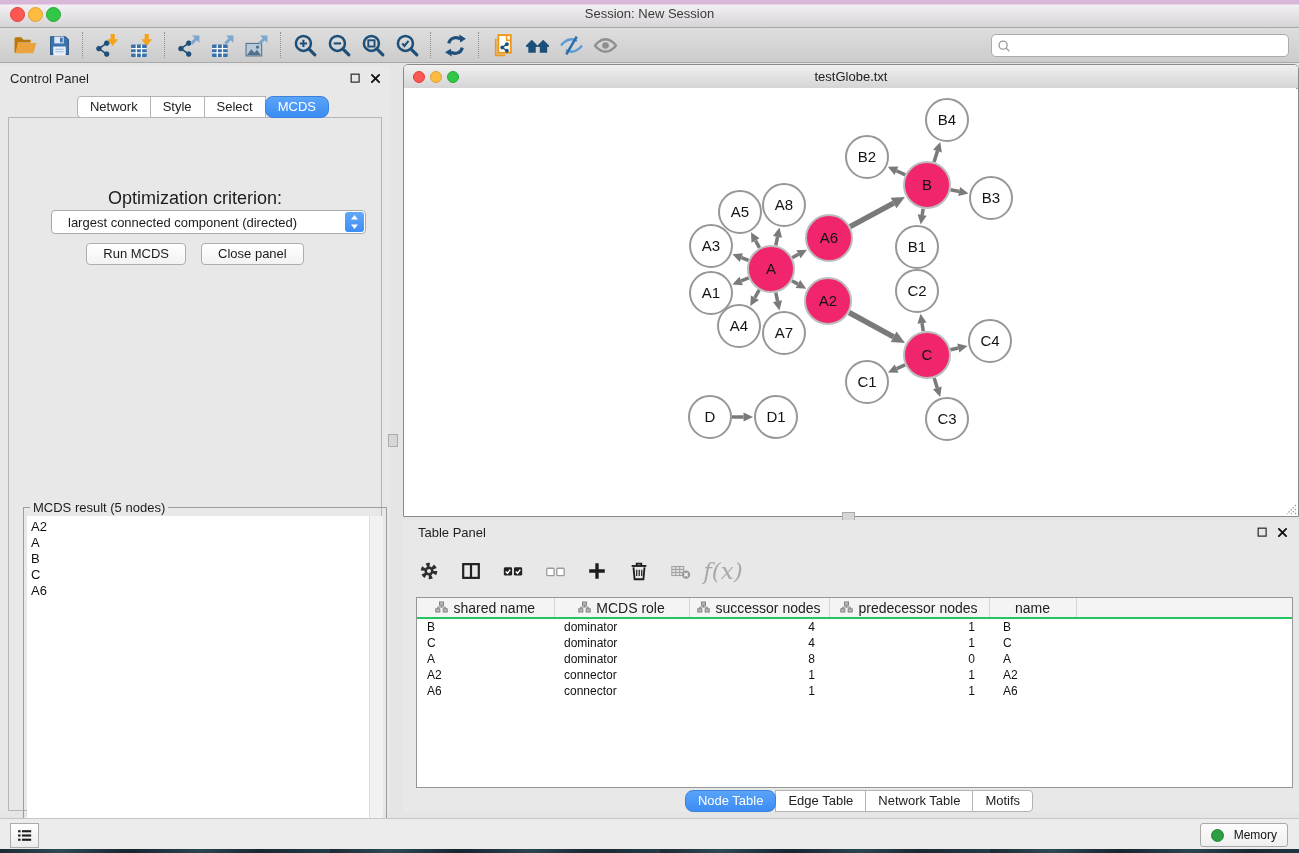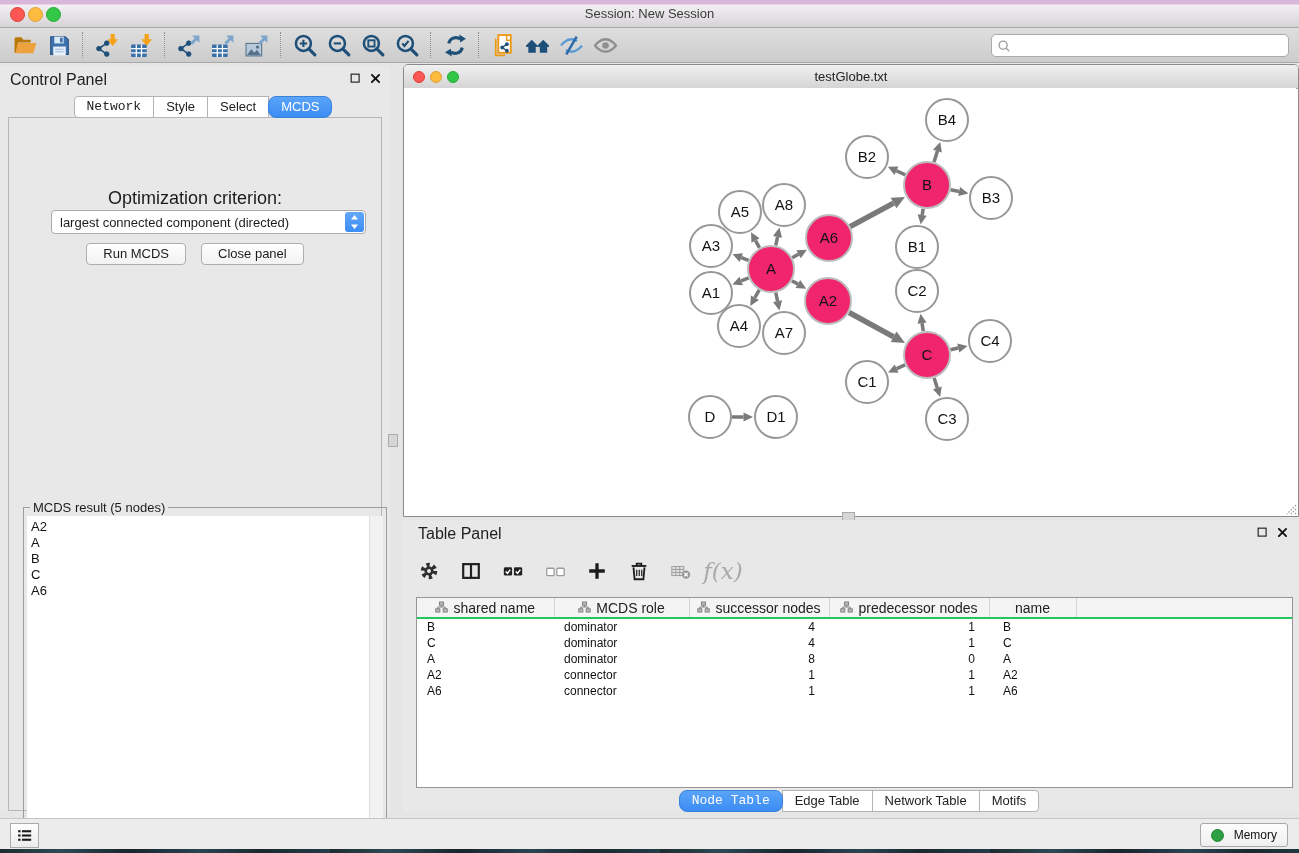--- a/index.html
+++ b/index.html
@@ -19,40 +19,40 @@
     background:linear-gradient(180deg,#dedede,#cccccc);border-bottom:1px solid #a9a9a9;
     display:flex;align-items:center;}
   .tbtn{width:34px;height:30px;display:flex;align-items:center;justify-content:center;cursor:default;}
   .tbtn svg{width:25px;height:25px;}
   .tsep{width:1px;height:26px;margin:0 6px;border-left:1px dotted #909090;}
   #search-wrap{position:absolute;right:10px;top:6px;width:296px;height:21px;background:#fff;
     border:1px solid #ababab;border-radius:5px;display:flex;align-items:center;}
   #search-wrap svg{width:14px;height:14px;margin-left:5px;}
   #search-input{border:none;outline:none;flex:1;height:17px;font-size:12px;background:transparent;padding:0 6px 0 4px;}
   
-  .panel-title{font-size:16px;color:#1f1f1f;}
+  .panel-title{font-size:13px;color:#1f1f1f;}
   .wicon{width:13px;height:13px;}
   
   #control-panel{position:absolute;left:0;top:66px;width:390px;height:746px;background:#e8e8e8;}
   #cp-head{position:absolute;left:10px;top:5px;}
   #cp-float{position:absolute;right:28px;top:6px;}
   #cp-close{position:absolute;right:8px;top:6px;}
   .seg{display:flex;}
   #cp-tabs{position:absolute;left:0;right:0;top:30px;justify-content:center;}
   .seg-btn{height:20px;line-height:20px;padding:0 12px;background:#fff;border:1px solid #b3b3b3;
     font-size:13px;color:#222;margin-left:-1px;position:relative;}
-  .seg-btn:first-child{border-radius:4px 0 0 4px;margin-left:16px;font-family:Liberation Mono, monospace;}
+  .seg-btn:first-child{border-radius:4px 0 0 4px;margin-left:16px;}
   .seg-btn:last-child{border-radius:0 4px 4px 0;}
   .seg-btn.active{background:linear-gradient(180deg,#5aa4f8,#3b8cf4);color:#fff;border-color:#3b82dd;
     border-radius:8px;z-index:2;}
   #cp-box{position:absolute;left:8px;top:51px;width:372px;height:692px;border:1px solid #b6b6b6;}
   #opt-label{position:absolute;left:0;right:0;top:70px;text-align:center;font-size:18px;color:#1c1c1c;}
   #criterion{position:absolute;left:42px;top:92px;width:313px;height:22px;background:#fff;
     border:1px solid #ababab;border-radius:4px;display:flex;align-items:center;}
-  #criterion-value{flex:1;font-size:13px;color:#1c1c1c;padding-left:8px;white-space:nowrap;}
+  #criterion-value{flex:1;font-size:13px;color:#1c1c1c;padding-left:16px;white-space:nowrap;}
   #criterion-stepper{width:19px;height:20px;margin-right:1px;border-radius:3px;
     background:linear-gradient(180deg,#63a8f9,#3c8df4);display:flex;align-items:center;justify-content:center;}
   #criterion-stepper svg{width:11px;height:16px;}
   .pbtn{height:22px;background:linear-gradient(180deg,#ffffff,#f2f2f2);border:1px solid #aeaeae;
     border-radius:4px;font-size:13px;color:#1c1c1c;padding:0 16px;line-height:20px;}
   #cp-buttons{position:absolute;left:0;right:0;top:125px;display:flex;justify-content:center;gap:15px;}
   #mcds-fieldset{position:absolute;left:14px;top:389px;width:362px;height:343px;border:1px solid #9d9d9d;}
   #mcds-legend{position:absolute;left:6px;top:-8px;background:#e8e8e8;padding:0 3px;font-size:13px;color:#1c1c1c;}
   #mcds-list{position:absolute;left:3px;top:8px;bottom:3px;width:342px;background:#fff;
     font-size:13px;color:#111;padding:3px 0 0 4px;box-sizing:border-box;}

